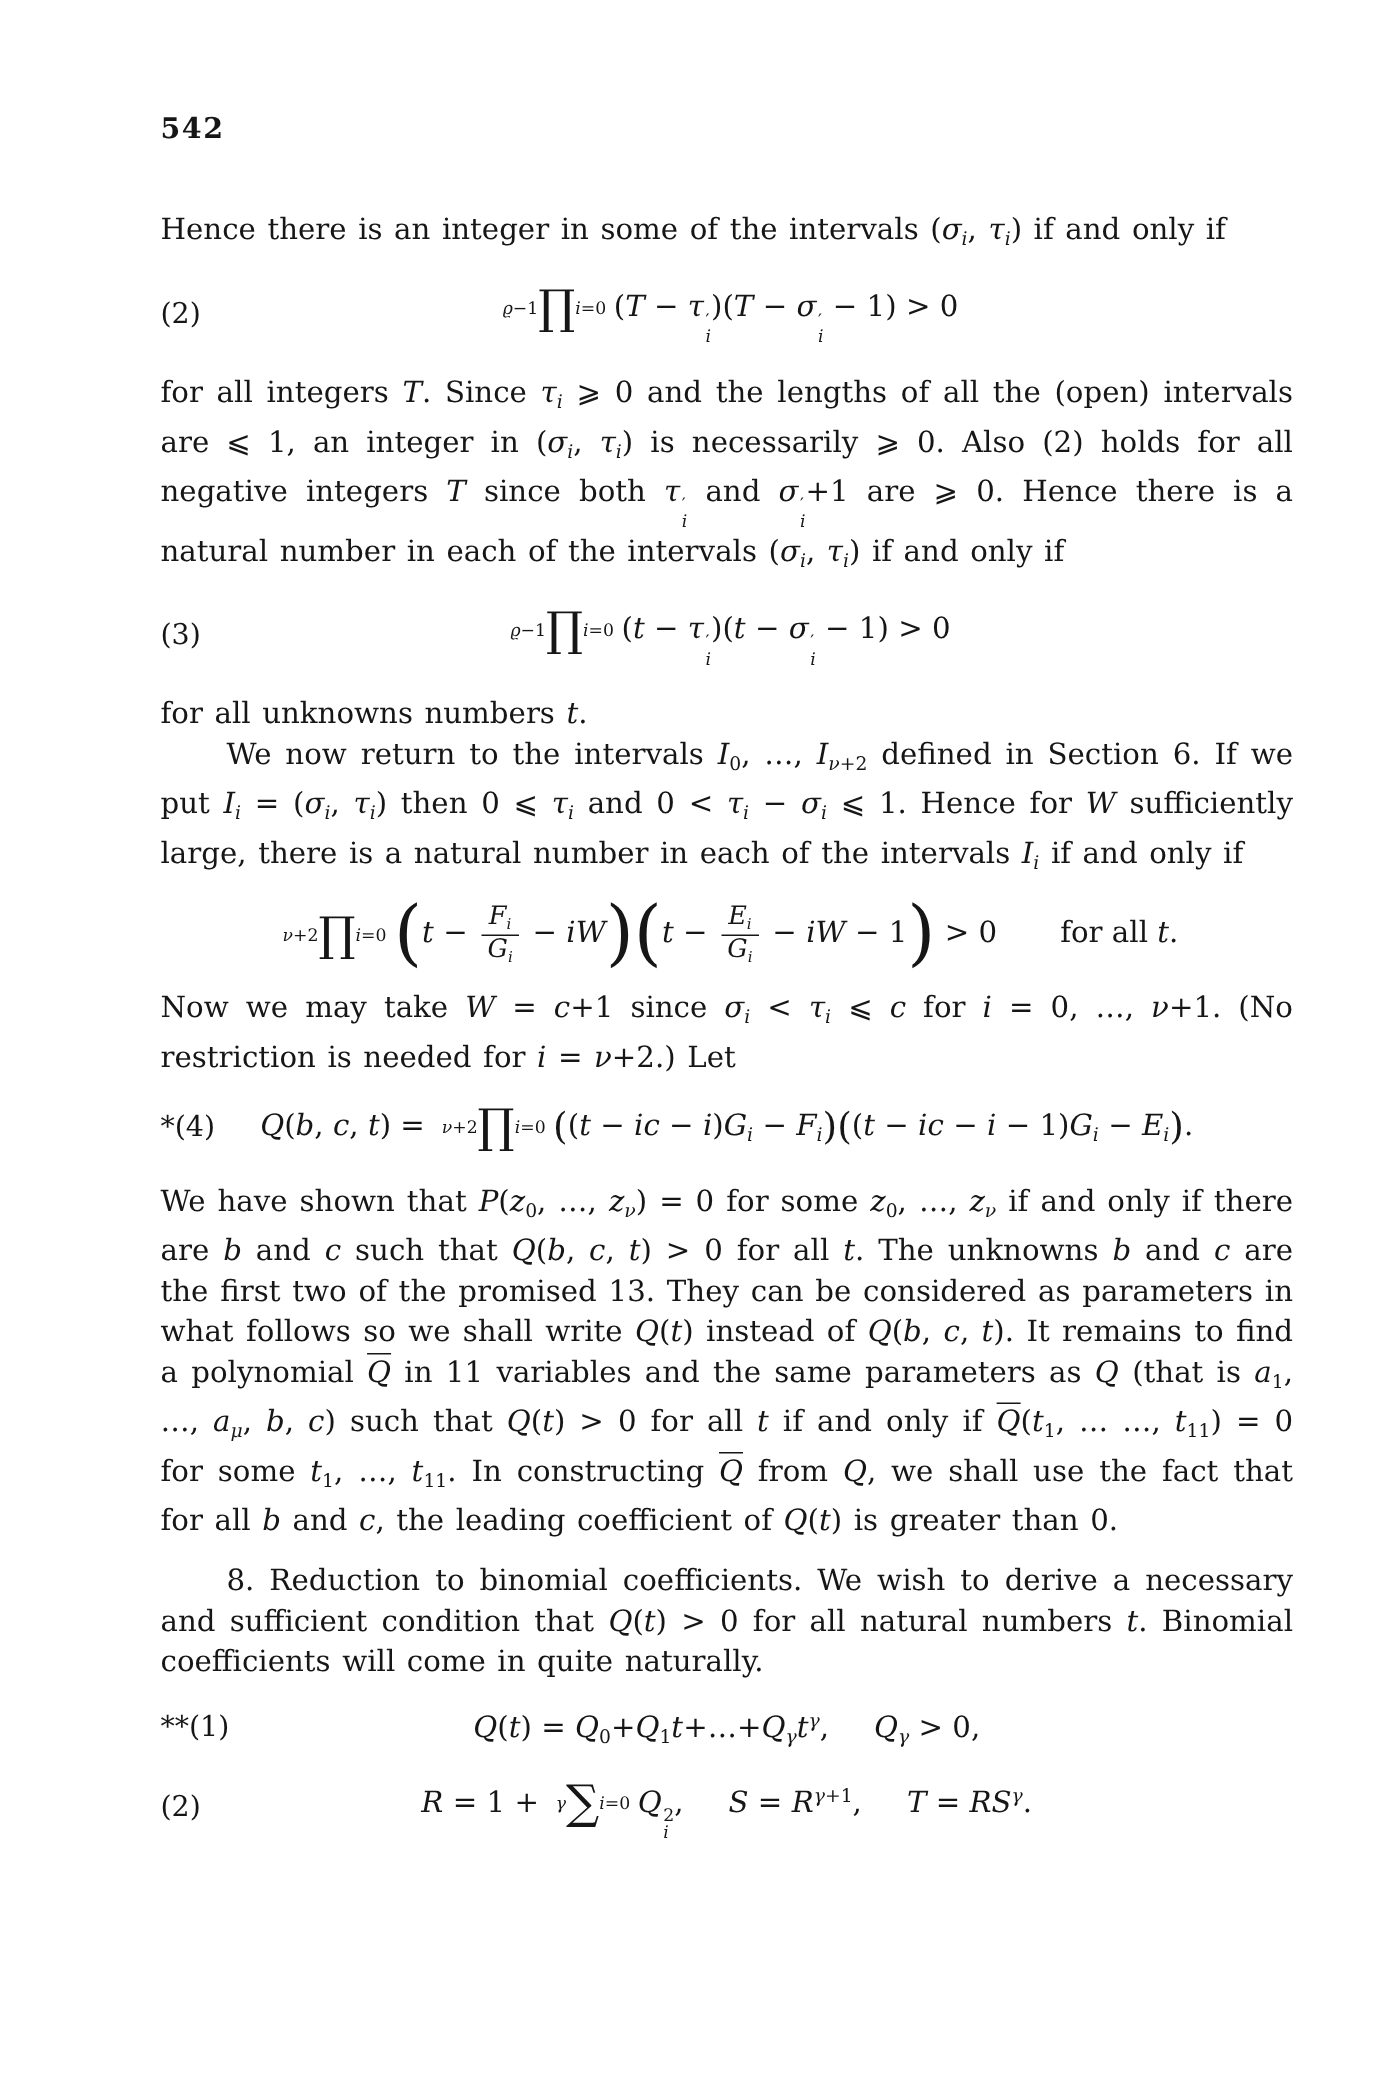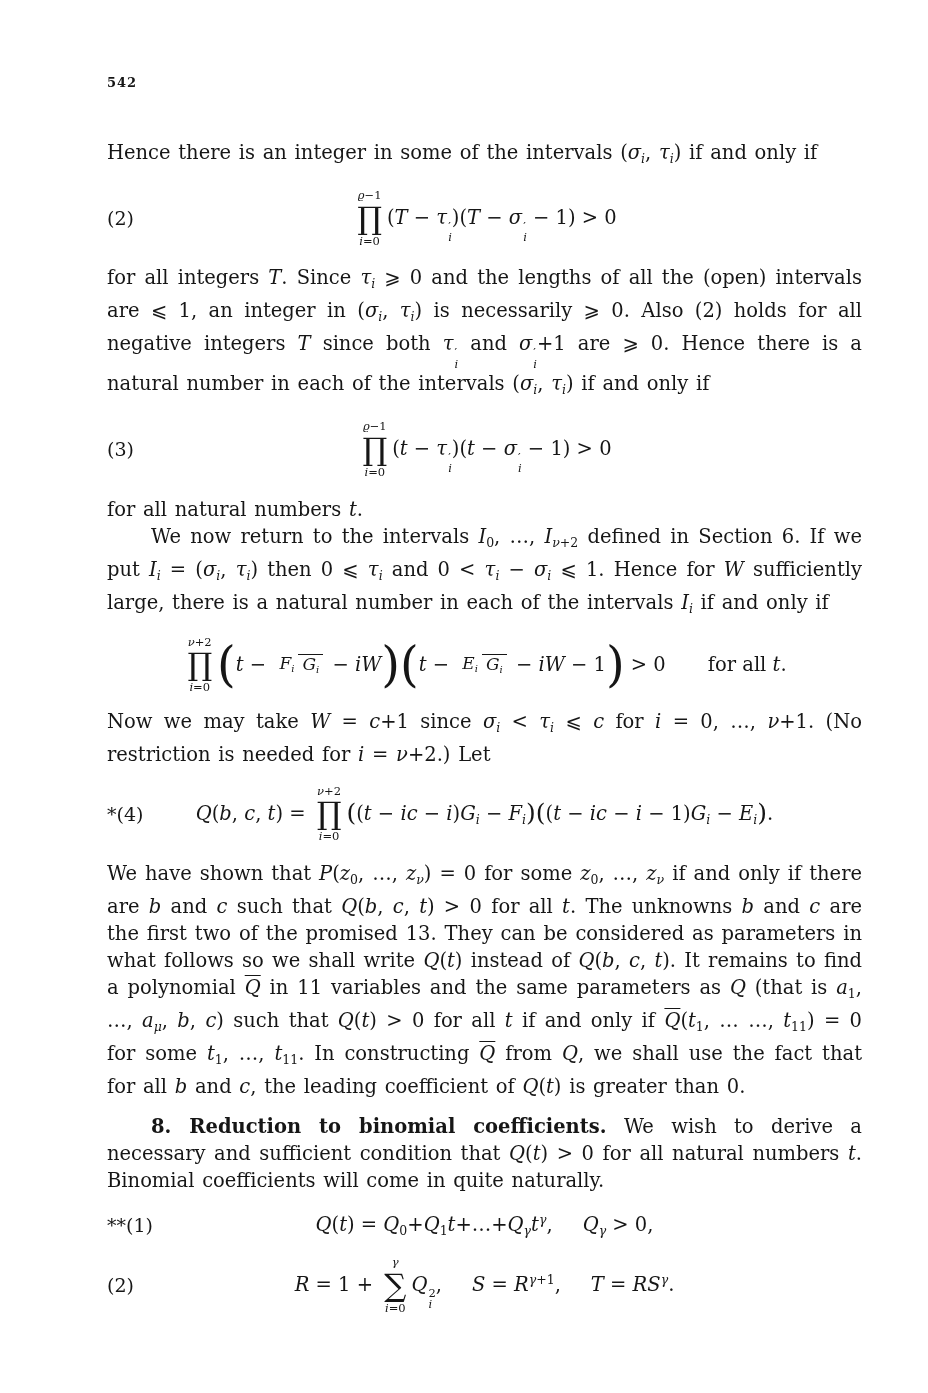--- a/index.html
+++ b/index.html
@@ -2,39 +2,39 @@
 <html><head>
 <meta charset="utf-8">
 <style>
   html,body { margin:0; padding:0; background:#ffffff; }
   .page {
     width:928px; height:1393px; background:#ffffff; position:relative;
     font-family:"DejaVu Serif","DejaVu Sans",serif; color:#161616; overflow:hidden;
   }
   .sheet { position:absolute; left:107px; top:75px; width:755px; }
   .pghead { position:relative; height:26px; margin-bottom:38px; }
-  .pgnum { position:absolute; left:0; top:0; font-size:13px; font-weight:bold; letter-spacing:1px; }
+  .pgnum { position:absolute; left:0; top:0; font-size:19px; font-weight:bold; letter-spacing:1px; }
   .runtitle { display:block; text-align:center; font-size:16.5px; font-weight:bold; letter-spacing:2px; word-spacing:3px; }
   .para { margin:0; font-size:19.5px; line-height:27px; text-align:justify; word-spacing:1.5px; }
   .indent { text-indent:44px; }
   .it { font-style:italic; }
-  .bf { font-weight:bold; }
+  .bf { font-weight:normal; }
   .ov { font-style:italic; text-decoration:overline; }
   .sub { font-size:12.5px; vertical-align:-4px; }
   .sup { font-size:12.5px; vertical-align:7px; }
   .stk { display:inline-flex; flex-direction:column; align-items:flex-start;
          font-size:11.5px; line-height:1.0; vertical-align:-6px; margin-left:1px; }
   .eq { position:relative; margin:17px 0; text-align:center; font-size:19.5px; line-height:27px; }
   .eqlabel { position:absolute; left:0; top:50%; transform:translateY(-50%); font-size:19px; }
   .eqbody { display:inline-block; vertical-align:middle; }
-  .bigop { display:inline-flex; flex-direction:column; align-items:center;
+  .bigop { display:inline-flex; flex-direction:row; align-items:center;
            vertical-align:middle; margin:0 5px; line-height:1; }
   .bigop .lim { font-size:11.5px; line-height:1.1; }
   .bigop .opsym { font-size:31px; line-height:1.0; padding:1px 0; }
-  .frac { display:inline-flex; flex-direction:row; align-items:center;
+  .frac { display:inline-flex; flex-direction:column; align-items:center;
           vertical-align:middle; margin:0 3px; font-size:17px; line-height:1.15; }
   .frac .den { border-top:1.4px solid currentColor; }
   .frac .num, .frac .den { padding:0 4px; }
   .frac .sub { font-size:10px; vertical-align:-3px; }
   .tp { font-size:48px; line-height:0; vertical-align:middle; display:inline-block; transform:translateY(-1px); }
   .mp { font-size:25px; line-height:0; vertical-align:-2px; display:inline-block; }
   .hsp { display:inline-block; }
   .rm { font-style:normal; }
 </style>
 </head>
@@ -80,21 +80,21 @@
             <span class="lim"><span class="it">i</span><span class="rm">=0</span></span>
           </span><span class="rm">(</span><span class="it">t</span><span class="rm"> − </span><span class="it">τ</span><span class="stk">
             <span><span class="rm">′</span></span>
             <span><span class="it">i</span></span>
           </span><span class="rm">)(</span><span class="it">t</span><span class="rm"> − </span><span class="it">σ</span><span class="stk">
             <span><span class="rm">′</span></span>
             <span><span class="it">i</span></span>
           </span><span class="rm"> − 1) &gt; 0</span></span>
     </div>
 
-    <p class="para"><span class="rm">for all natural numbers </span><span class="it">t</span><span class="rm">.</span></p>
+    <p class="para"><span class="rm">for all unknowns numbers </span><span class="it">t</span><span class="rm">.</span></p>
 
     <p class="para indent"><span class="rm">We now return to the intervals </span><span class="it">I</span><span class="sub"><span class="rm">0</span></span><span class="rm">, …, </span><span class="it">I</span><span class="sub"><span class="it">ν</span><span class="rm">+2</span></span><span class="rm"> defined in Section 6. If we put </span><span class="it">I</span><span class="sub"><span class="it">i</span></span><span class="rm"> = (</span><span class="it">σ</span><span class="sub"><span class="it">i</span></span><span class="rm">, </span><span class="it">τ</span><span class="sub"><span class="it">i</span></span><span class="rm">) then 0 ⩽ </span><span class="it">τ</span><span class="sub"><span class="it">i</span></span><span class="rm"> and 0 &lt; </span><span class="it">τ</span><span class="sub"><span class="it">i</span></span><span class="rm"> − </span><span class="it">σ</span><span class="sub"><span class="it">i</span></span><span class="rm"> ⩽ 1. Hence for </span><span class="it">W</span><span class="rm"> sufficiently large, there is a natural number in each of the intervals </span><span class="it">I</span><span class="sub"><span class="it">i</span></span><span class="rm"> if and only if</span></p>
 
     <div class="eq" style="margin:14px 0;">
       <span class="eqbody"><span class="bigop">
             <span class="lim"><span class="it">ν</span><span class="rm">+2</span></span>
             <span class="opsym">∏</span>
             <span class="lim"><span class="it">i</span><span class="rm">=0</span></span>
           </span><span class="tp">(</span><span class="it">t</span><span class="rm"> − </span><span class="frac">
             <span class="num"><span class="it">F</span><span class="sub"><span class="it">i</span></span></span>

